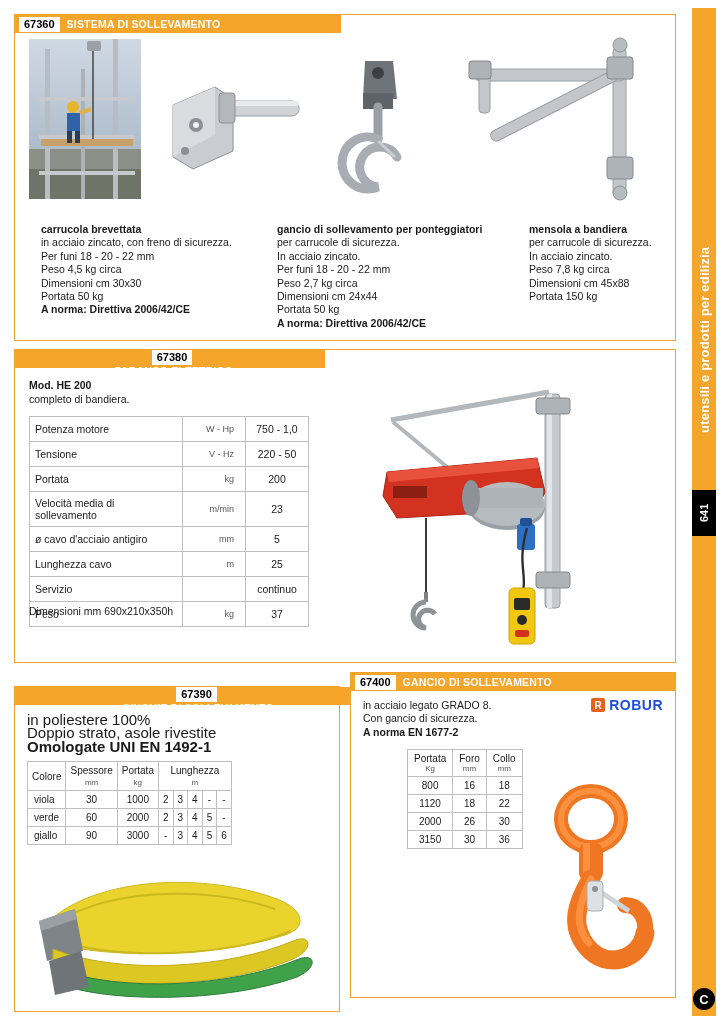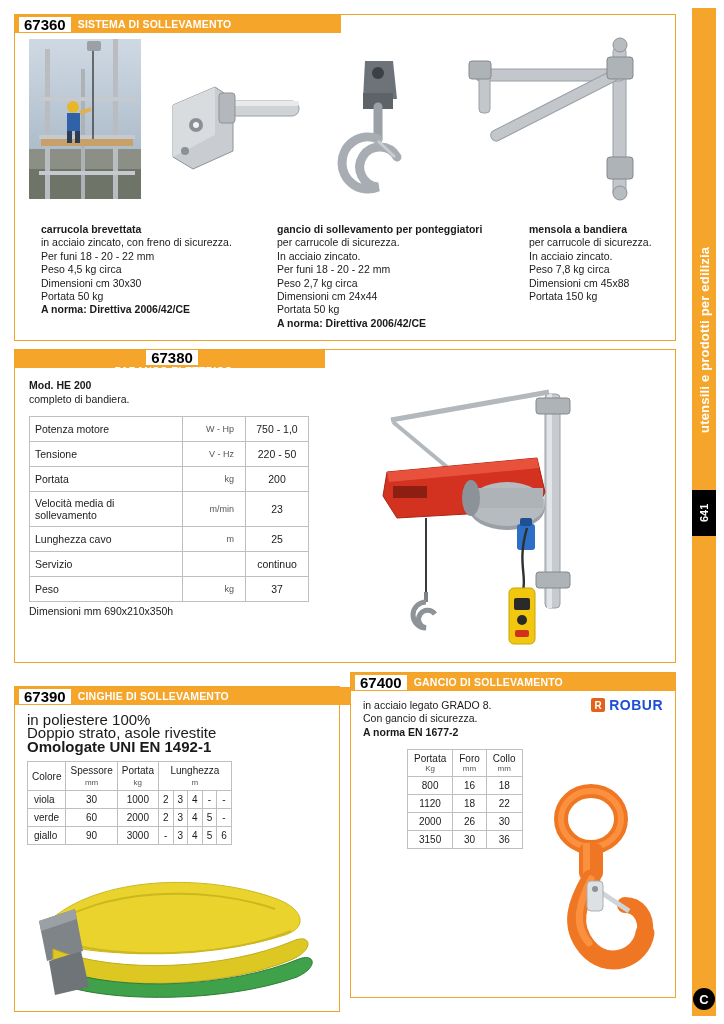--- a/index.html
+++ b/index.html
@@ -43,21 +43,21 @@
     display:flex;align-items:center;justify-content:center;
   }
 
   
   .panel{position:absolute;border:1px solid #f0a32a;background:#fff;}
   .panel-head{
     position:absolute;left:0;top:0;height:18px;
     background:#f4a52a;display:flex;align-items:center;
   }
   .code-box{
-    background:#ffffff;color:#000;font-size:15px;font-weight:bold;
+    background:#ffffff;color:#000;font-size:11px;font-weight:bold;
     padding:1px 5px;margin-left:4px;border:0;
     line-height:13px;
   }
   .head-title{
     color:#ffffff;font-size:10.5px;font-weight:bold;margin-left:7px;
     letter-spacing:0.2px;
   }
 
   
   #panel1{left:14px;top:14px;width:660px;height:325px;}
@@ -81,21 +81,21 @@
   table.spec td{
     border:1px solid #bfbfbf;padding:5px 5px;height:14px;vertical-align:middle;
   }
   table.spec td.unit{color:#555;font-size:9px;text-align:right;width:46px;border-right:0;padding-right:11px;}
   table.spec td.lbl{border-right:0;}
   table.spec td.val{text-align:center;width:52px;}
   .dims{position:absolute;left:14px;top:255px;font-size:10.5px;}
 
   
   #panel3{left:14px;top:686px;width:324px;height:324px;}
-  #panel3 .panel-head{width:359px;}
+  #panel3 .panel-head{width:359px;flex-direction:column;}
   .p3-txt{position:absolute;left:12px;top:26px;font-size:15px;line-height:13.4px;}
   .p3-txt .b{font-weight:bold;}
 
   table.cinghie{
     position:absolute;left:12px;top:74px;border-collapse:collapse;font-size:10px;
   }
   table.cinghie td,table.cinghie th{
     border:1px solid #bfbfbf;padding:3px 4px;text-align:center;font-weight:normal;
   }
   table.cinghie th{font-size:10px;}
@@ -283,20 +283,25 @@
         <td class="lbl">Portata</td>
         <td class="unit">kg</td>
         <td class="val">200</td>
       </tr>
       <tr>
         <td class="lbl">Velocità media di sollevamento</td>
         <td class="unit">m/min</td>
         <td class="val">23</td>
       </tr>
       <tr>
+        <td class="lbl">ø cavo d'acciaio antigiro</td>
+        <td class="unit">mm</td>
+        <td class="val">5</td>
+      </tr>
+      <tr>
         <td class="lbl">Lunghezza cavo</td>
         <td class="unit">m</td>
         <td class="val">25</td>
       </tr>
       <tr>
         <td class="lbl">Servizio</td>
         <td class="unit"></td>
         <td class="val">continuo</td>
       </tr>
       <tr>

